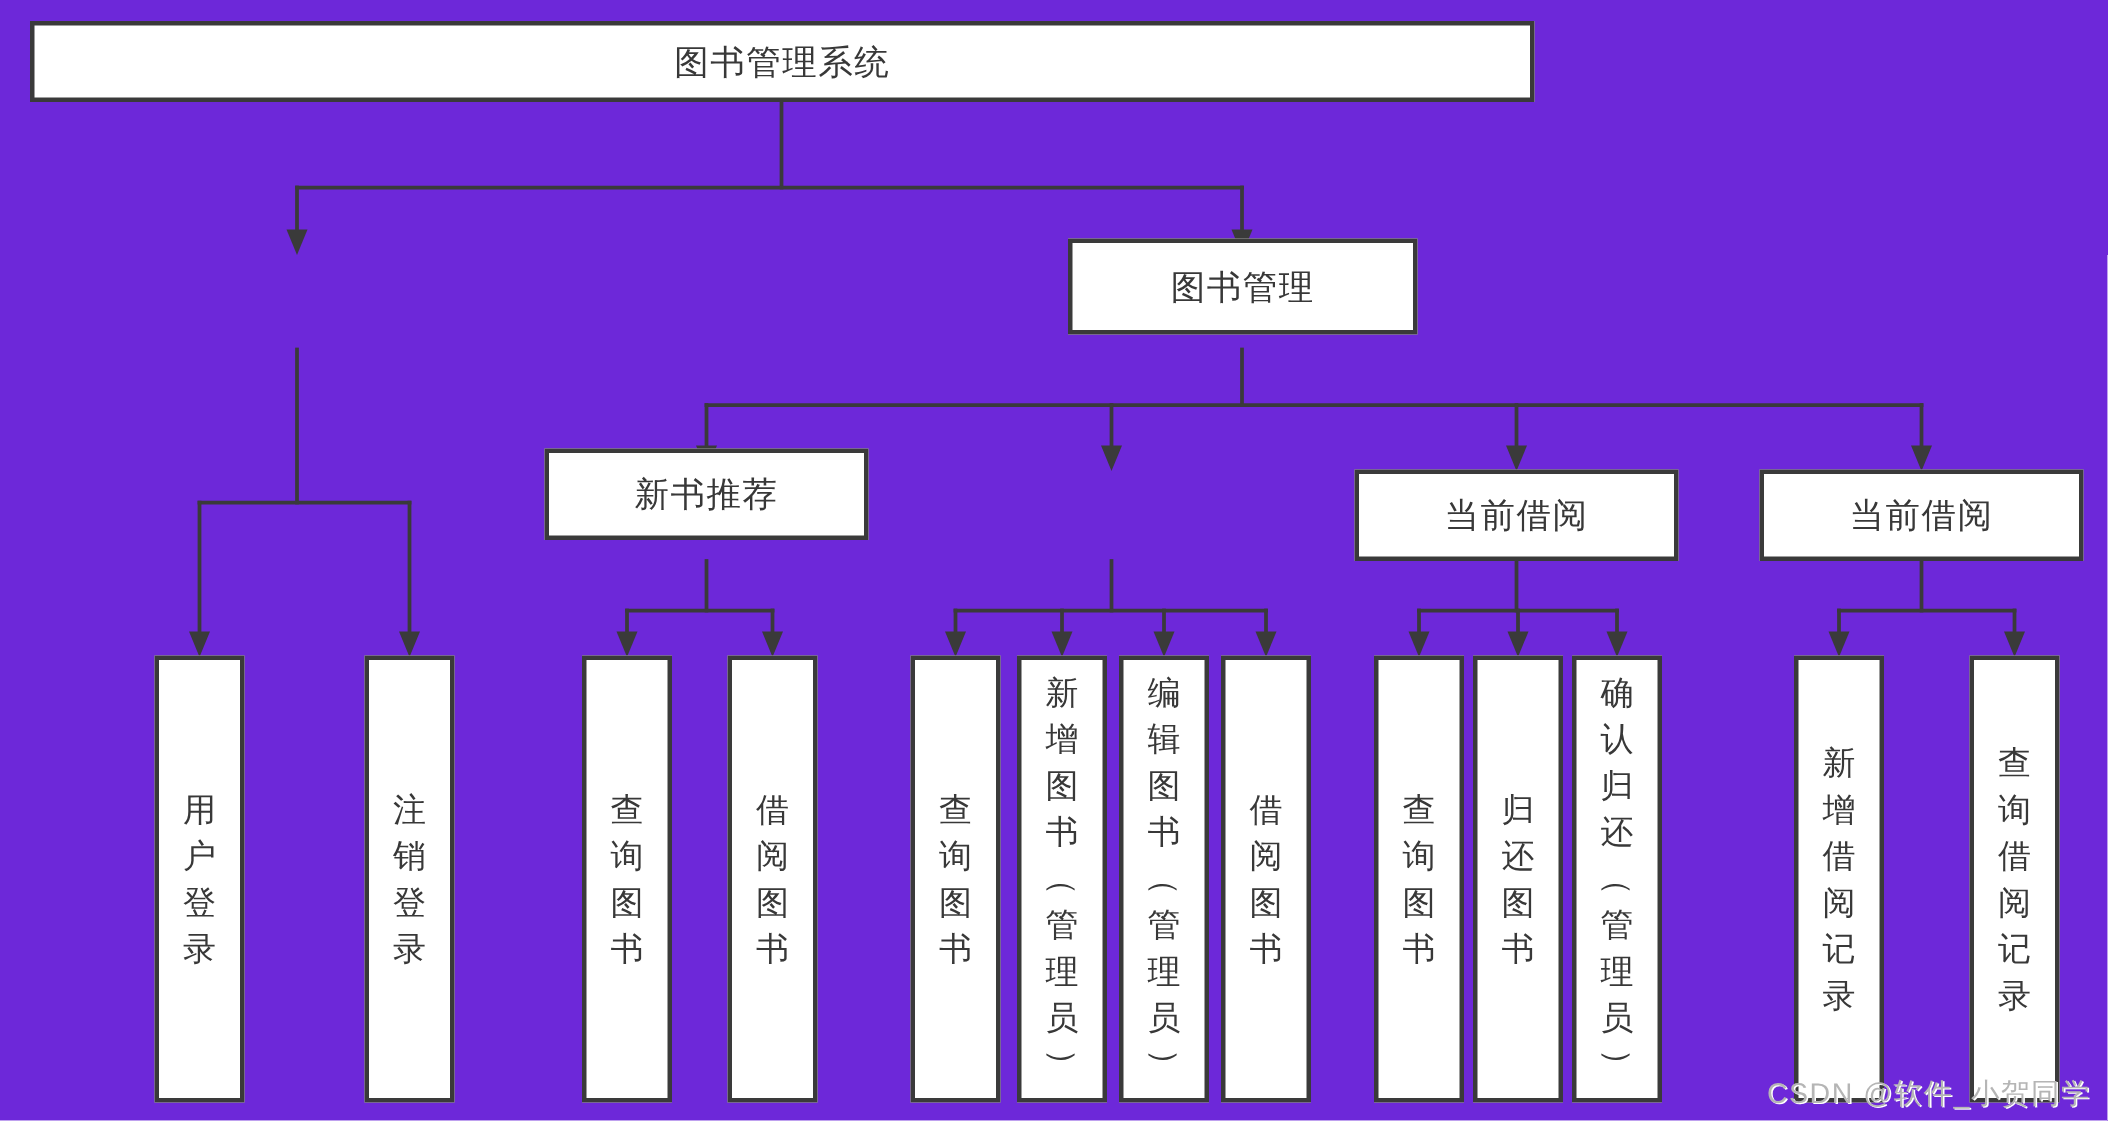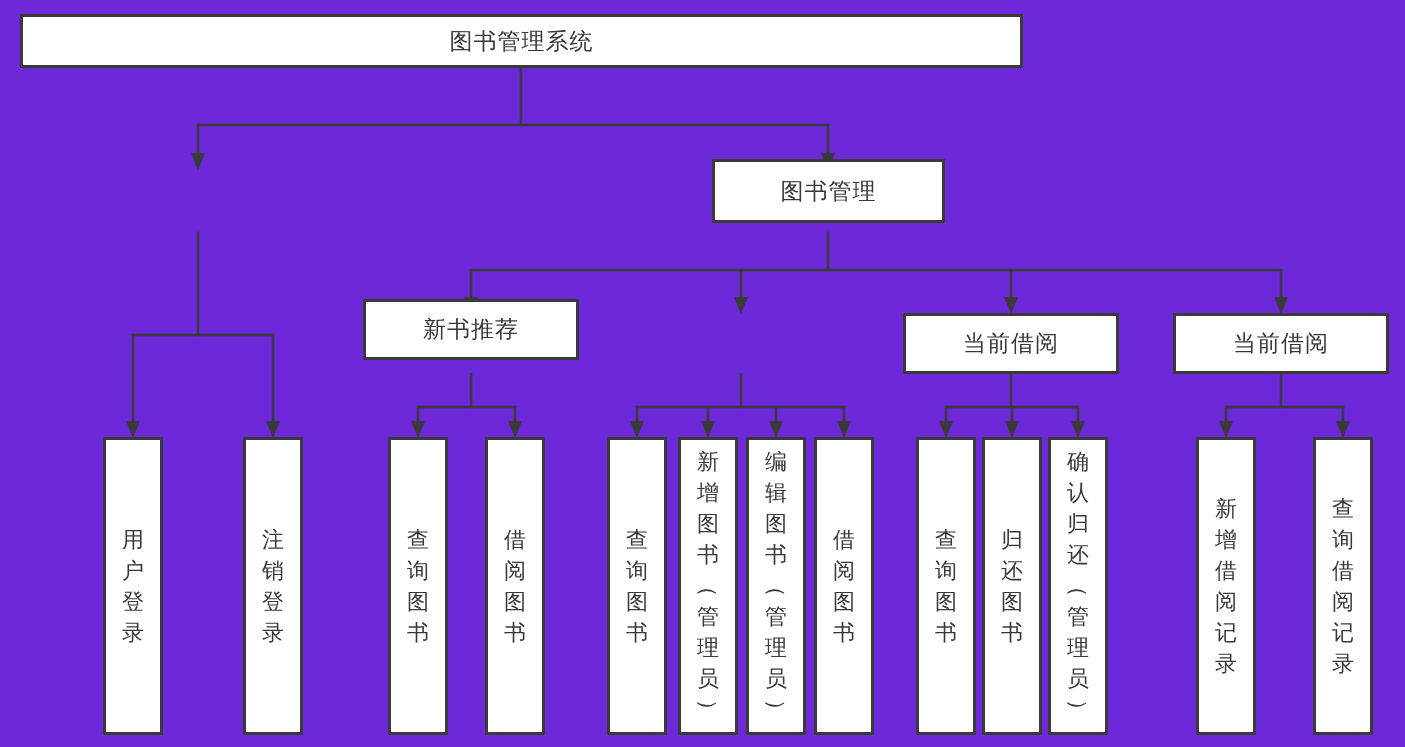--- a/index.html
+++ b/index.html
@@ -268,14 +268,15 @@
     </div>
   <div class="leaf" id="lf-12">
       <span class="vch">查</span>
       <span class="vch">询</span>
       <span class="vch">借</span>
       <span class="vch">阅</span>
       <span class="vch">记</span>
       <span class="vch">录</span>
     </div>
 
+  <div class="watermark">CSDN @软件_小贺同学</div>
 
 </div>
 
 </body></html>

